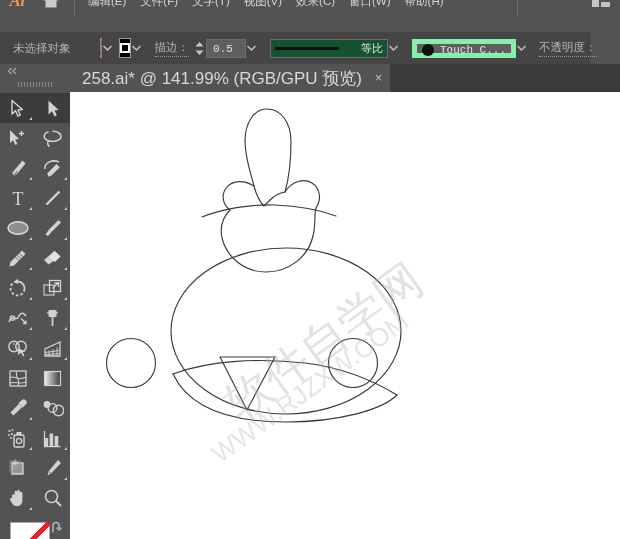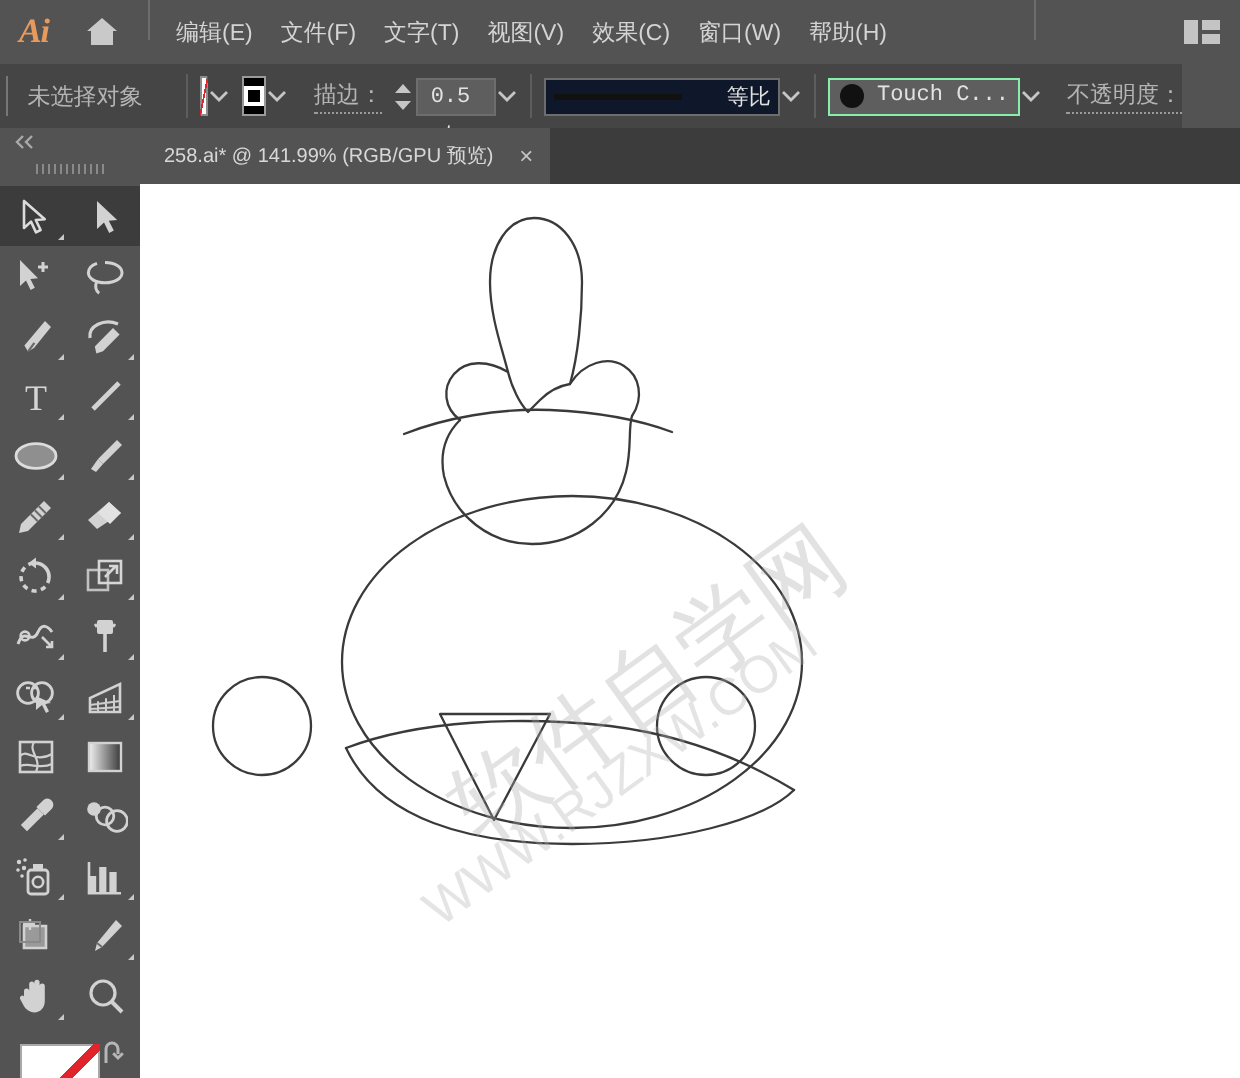--- a/index.html
+++ b/index.html
@@ -7,21 +7,21 @@
     width:620px;height:539px;overflow:hidden;
     background:#535353;
     font-family:"Liberation Sans","DejaVu Sans",sans-serif;
     -webkit-font-smoothing:antialiased;
   }
   #app{position:relative;width:620px;height:539px;}
 
   
   .menubar{
     position:absolute;left:0;top:0;width:620px;height:17px;
-    background:#535353;display:flex;align-items:flex-start;
+    background:#535353;display:flex;align-items:flex-end;
   }
   .ai-logo{
     width:34px;height:32px;display:flex;align-items:center;justify-content:center;
     color:#e89a5c;font-size:17px;font-weight:bold;font-style:italic;
     font-family:"Liberation Serif","DejaVu Serif",serif;letter-spacing:-.5px;
   }
   .home-icon{
     width:34px;height:32px;display:flex;align-items:center;justify-content:center;
   }
   .vsep{width:1px;height:20px;background:#6d6d6d;margin:0 6px;}
@@ -77,28 +77,28 @@
     width:11px;height:20px;display:flex;flex-direction:column;
     align-items:center;justify-content:center;gap:3px;margin:0 2px 0 6px;
   }
   .num-field{
     background:#5e5e5e;color:#e2e2e2;font-size:11px;
     font-family:"Liberation Mono","DejaVu Sans Mono",monospace;
     height:19px;line-height:19px;padding:0 6px;min-width:40px;
     border:1px solid #6d6d6d;box-sizing:border-box;
   }
   .profile-box{
-    background:#0f172a;border:1px solid #6d6d6d;height:19px;
+    background:#14532d;border:1px solid #6d6d6d;height:19px;
     display:flex;align-items:center;padding:0 4px;box-sizing:border-box;gap:16px;
   }
   .profile-line{width:64px;height:3px;background:#111;margin-right:6px;}
   .profile-box span{color:#e2e2e2;font-size:11px;white-space:nowrap;}
   .brush-box{
-    background:#5e5e5e;border:1px solid #86efac;height:19px;
-    display:flex;align-items:center;padding:0 5px;box-sizing:border-box;
+    background:#5e5e5e;border:5px solid #86efac;height:19px;
+    display:flex;padding:0 5px;box-sizing:border-box;
   }
   .brush-dot{width:12px;height:12px;border-radius:50%;background:#111;margin-right:6px;}
   .brush-box span{
     color:#e2e2e2;font-size:11px;white-space:nowrap;
     font-family:"Liberation Mono","DejaVu Sans Mono",monospace;
   }
 
   
   .toolbar{
     position:absolute;left:0;top:64px;width:70px;height:475px;
@@ -142,21 +142,21 @@
 
   
   .tabstrip{
     position:absolute;left:70px;top:64px;width:550px;height:28px;
     background:#3c3c3c;display:flex;align-items:flex-end;
   }
   .doctab{
     height:28px;background:#535353;display:flex;align-items:center;
     padding:0 8px 0 12px;box-sizing:border-box;
   }
-  .doctab .title{color:#d8d8d8;font-size:10px;white-space:nowrap;}
+  .doctab .title{color:#d8d8d8;font-size:17px;white-space:nowrap;}
   .doctab .closex{
     color:#c6c6c6;font-size:12px;margin-left:13px;line-height:1;cursor:pointer;
   }
 
   
   .canvas{
     position:absolute;left:70px;top:92px;width:550px;height:447px;
     background:#ffffff;overflow:hidden;
   }
   .artwork{position:absolute;left:0;top:0;width:550px;height:447px;}

